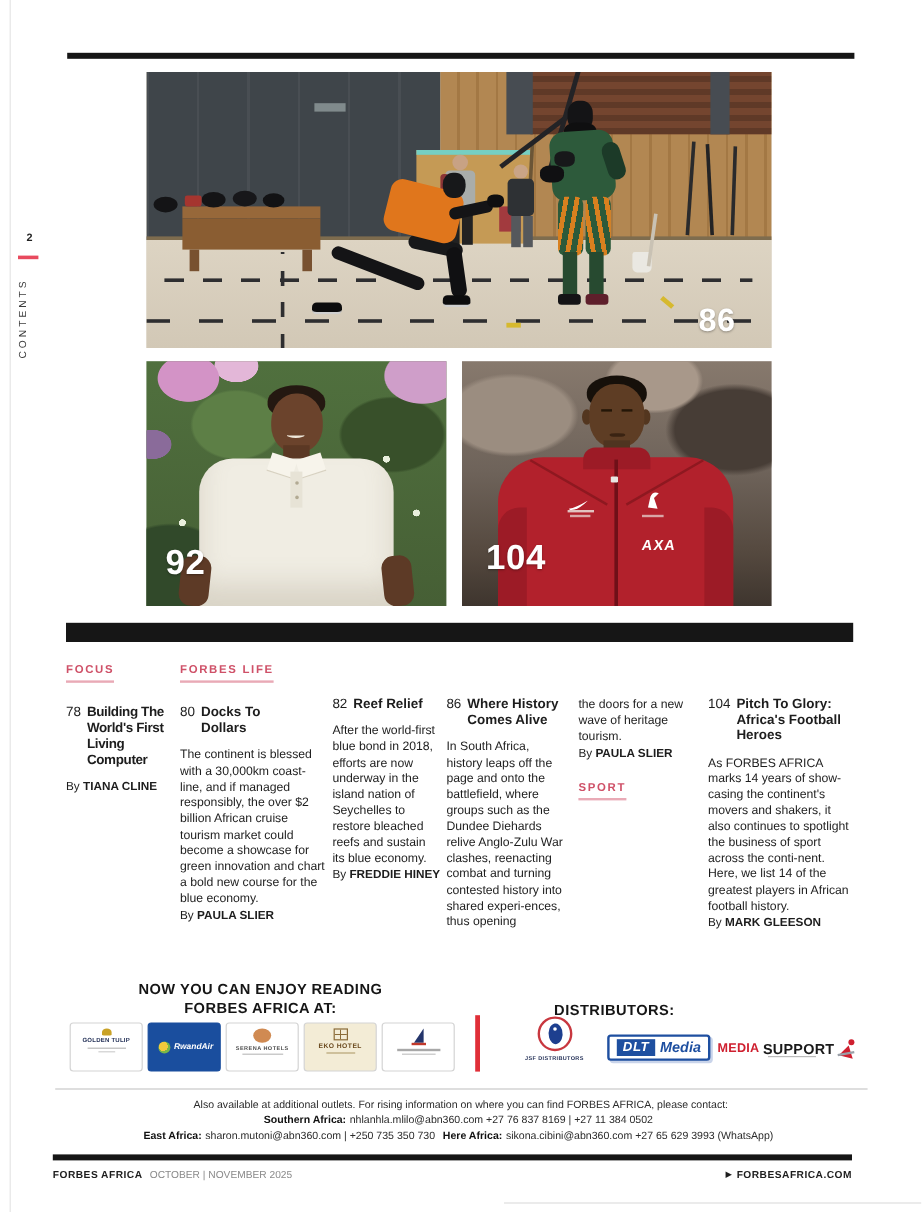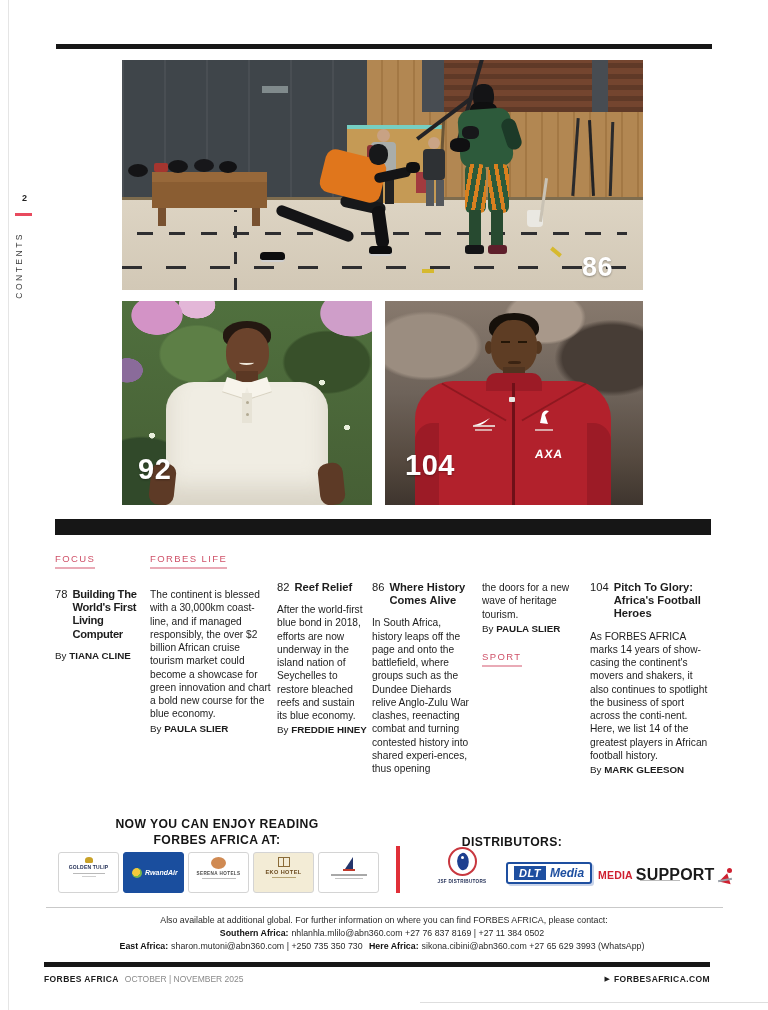--- a/index.html
+++ b/index.html
@@ -6,21 +6,21 @@
   html,body{margin:0;padding:0;background:#fff}
   body{font-family:"Liberation Sans",sans-serif;color:#1d1d1d}
   .page{position:relative;width:768px;height:1010px;background:#fff;overflow:hidden}
   .abs{position:absolute}
   .bar{position:absolute;background:#161616}
   .photo{position:absolute;overflow:hidden}
   .pnum{position:absolute;color:#fff;font-weight:700;letter-spacing:.5px;text-shadow:0 1px 2px rgba(0,0,0,.35)}
   
   .col{position:absolute;top:548px;color:#1d1d1d}
   .pad{padding-top:33px}
-  .sec-head{display:inline-block;font-size:9.5px;font-weight:400;letter-spacing:1.4px;color:#cf5168;border-bottom:2px solid #e9aab6;padding-bottom:3px;margin-bottom:19px}
+  .sec-head{display:inline-block;font-size:9.5px;font-weight:700;letter-spacing:1.4px;color:#cf5168;border-bottom:2px solid #e9aab6;padding-bottom:3px;margin-bottom:19px}
   .artc{margin-bottom:16px}
   .a-title{display:flex;font-size:11.2px;line-height:1.18;margin-bottom:9px}
   .a-title.plain{display:block}
   .a-num{font-weight:400;margin-right:5px;flex:none}
   .a-name{font-weight:700}
   .tight .a-name{letter-spacing:-.3px}
   .a-body{font-size:10.2px;line-height:1.3;margin:0}
   .a-by{font-size:9.8px;margin-top:2px}
   .a-by b{font-weight:700}
   
@@ -188,20 +188,24 @@
           <span class="a-num">78</span>
           <span class="a-name" style="max-width:68px">Building The World's First Living Computer</span>
         </div>
       <div class="a-by"><span>By</span> <b>TIANA CLINE</b></div>
     </div>
   </div>
 
   <div class="col" style="left:150px;width:122px">
     <div class="sec-head">FORBES LIFE</div>
     <div class="artc">
+      <div class="a-title">
+          <span class="a-num">80</span>
+          <span class="a-name" style="max-width:62px">Docks To Dollars</span>
+        </div>
       <p class="a-body">The continent is blessed with a 30,000km coast-line, and if managed responsibly, the over $2 billion African cruise tourism market could become a showcase for green innovation and chart a bold new course for the blue economy.</p>
       <div class="a-by"><span>By</span> <b>PAULA SLIER</b></div>
     </div>
   </div>
 
   <div class="col pad" style="left:277px;width:90px">
     <div class="artc">
       <div class="a-title">
           <span class="a-num">82</span>
           <span class="a-name">Reef Relief</span>
@@ -279,33 +283,33 @@
       <div style="position:absolute;left:11px;top:7px;width:3px;height:3px;background:#fff;border-radius:50%"></div>
     </div>
     <div style="margin-top:3px;font-size:4.6px;font-weight:700;color:#1d2a52;letter-spacing:.3px">JSF DISTRIBUTORS</div>
   </div>
   <div class="abs" style="left:506px;top:862px;display:flex;align-items:center;gap:4px;border:2px solid #1e4fa0;border-radius:3px;padding:2px 6px;background:#fff;box-shadow:2px 2px 0 #c9d4ea">
     <span style="background:#1e4fa0;color:#fff;font-weight:800;font-style:italic;font-size:11px;padding:1px 5px;letter-spacing:.5px">DLT</span>
     <span style="color:#1e4fa0;font-weight:800;font-style:italic;font-size:12px">Media</span>
   </div>
   <div class="abs" style="left:598px;top:866px;display:flex;align-items:center;gap:3px">
     <span style="color:#cf2030;font-weight:800;font-size:10.5px;letter-spacing:.2px">MEDIA</span>
-      <span style="color:#1a1a1a;font-weight:800;font-size:16px;letter-spacing:.2px">SUPPORT</span>
+      <span style="color:#1a1a1a;font-weight:800;font-size:12px;letter-spacing:.2px">SUPPORT</span>
     <span style="position:relative;width:16px;height:15px;display:inline-block">
       <span style="position:absolute;left:9px;top:0;width:5px;height:5px;background:#cf2030;border-radius:50%"></span>
       <span style="position:absolute;left:2px;top:5px;width:0;height:0;border-left:6px solid transparent;border-right:6px solid transparent;border-bottom:10px solid #cf2030;transform:rotate(14deg)"></span>
       <span style="position:absolute;left:0;top:11px;width:14px;height:2px;background:#9aa0a8;transform:rotate(-10deg)"></span>
     </span>
   </div>
   <div class="abs" style="left:640px;top:880px;width:40px;height:1px;background:#bbb"></div>
 
   <div class="abs" style="left:46px;top:907px;width:677px;height:1px;background:#c9c9c9"></div>
 
   <div class="contact">
-    <div>Also available at additional global. For further information on where you can find FORBES AFRICA, please contact:</div>
+    <div>Also available at additional outlets. For rising information on where you can find FORBES AFRICA, please contact:</div>
     <div>
       <b>Southern Africa:</b><span>nhlanhla.mlilo@abn360.com +27 76 837 8169 | +27 11 384 0502</span>
     </div>
     <div>
       <b>East Africa:</b><span>sharon.mutoni@abn360.com | +250 735 350 730</span>
       <b>Here Africa:</b><span>sikona.cibini@abn360.com +27 65 629 3993 (WhatsApp)</span>
     </div>
   </div>
 
   <div class="bar" style="left:44px;top:962px;width:666px;height:5px"></div>

